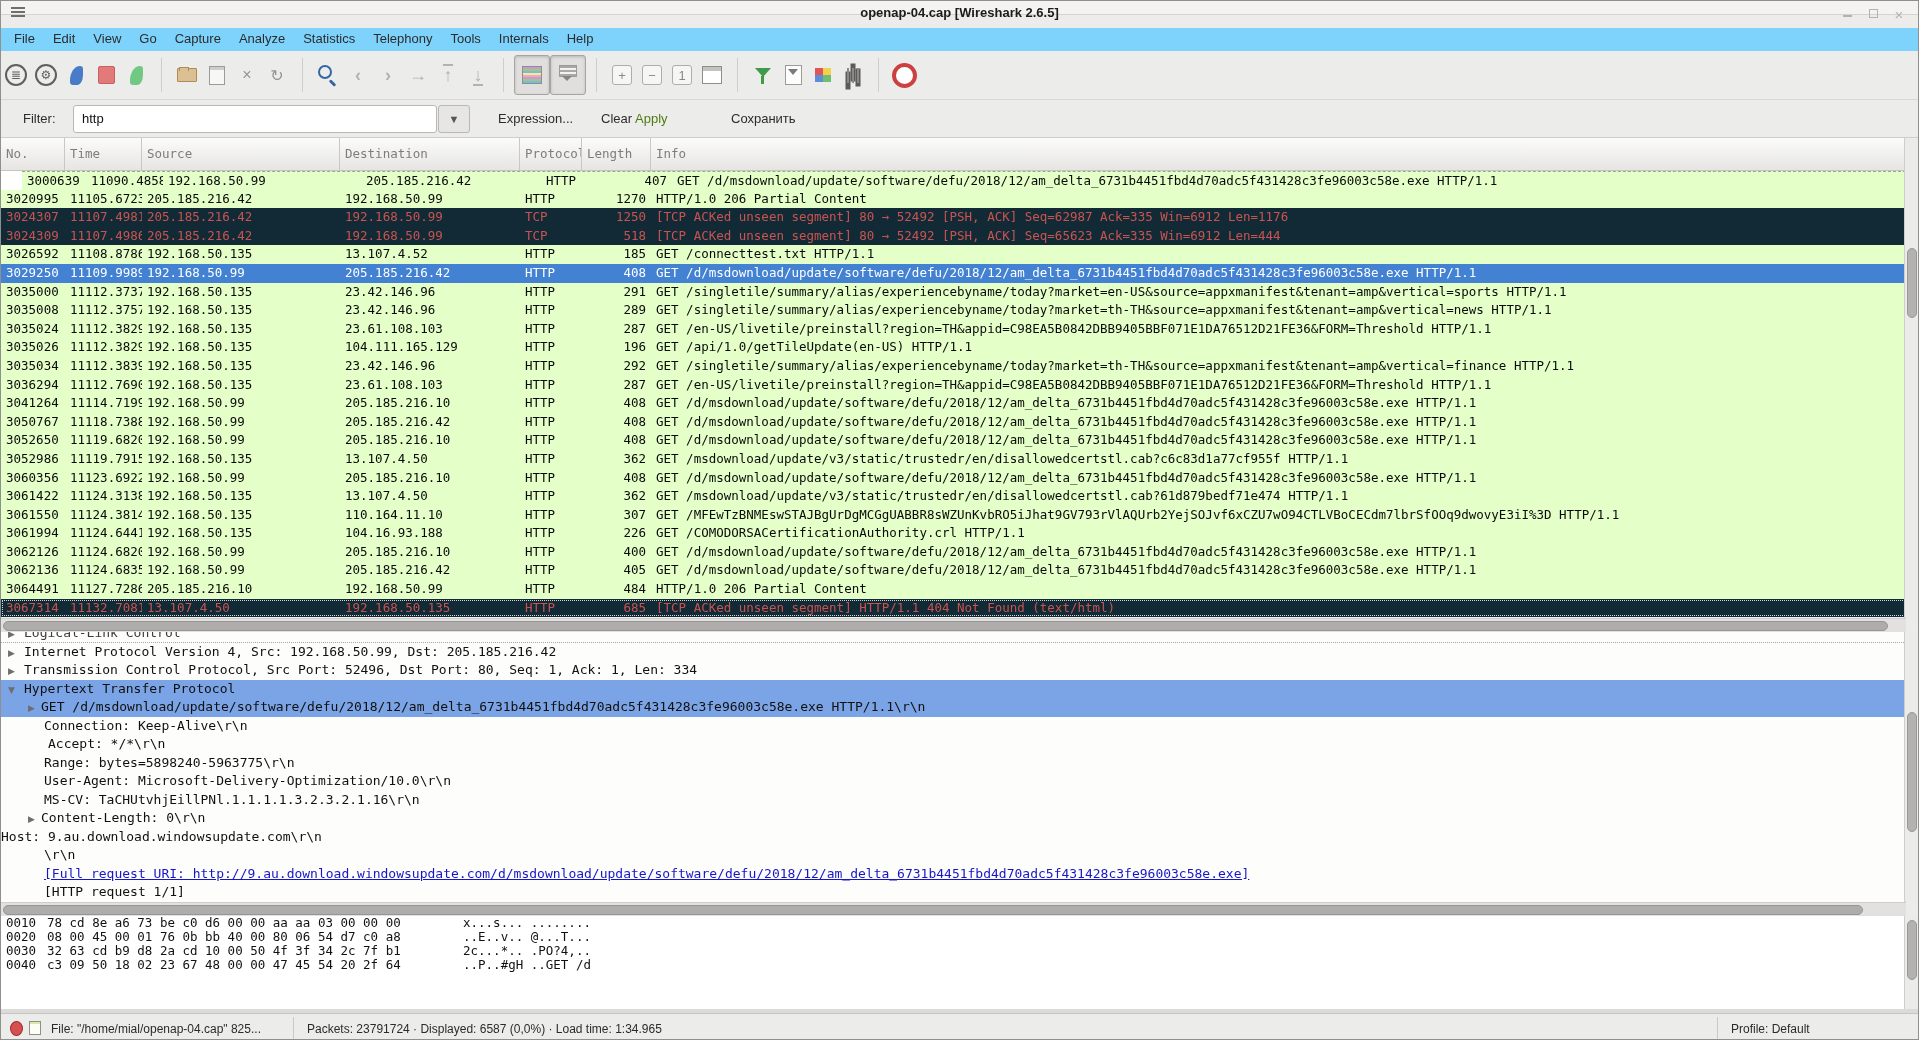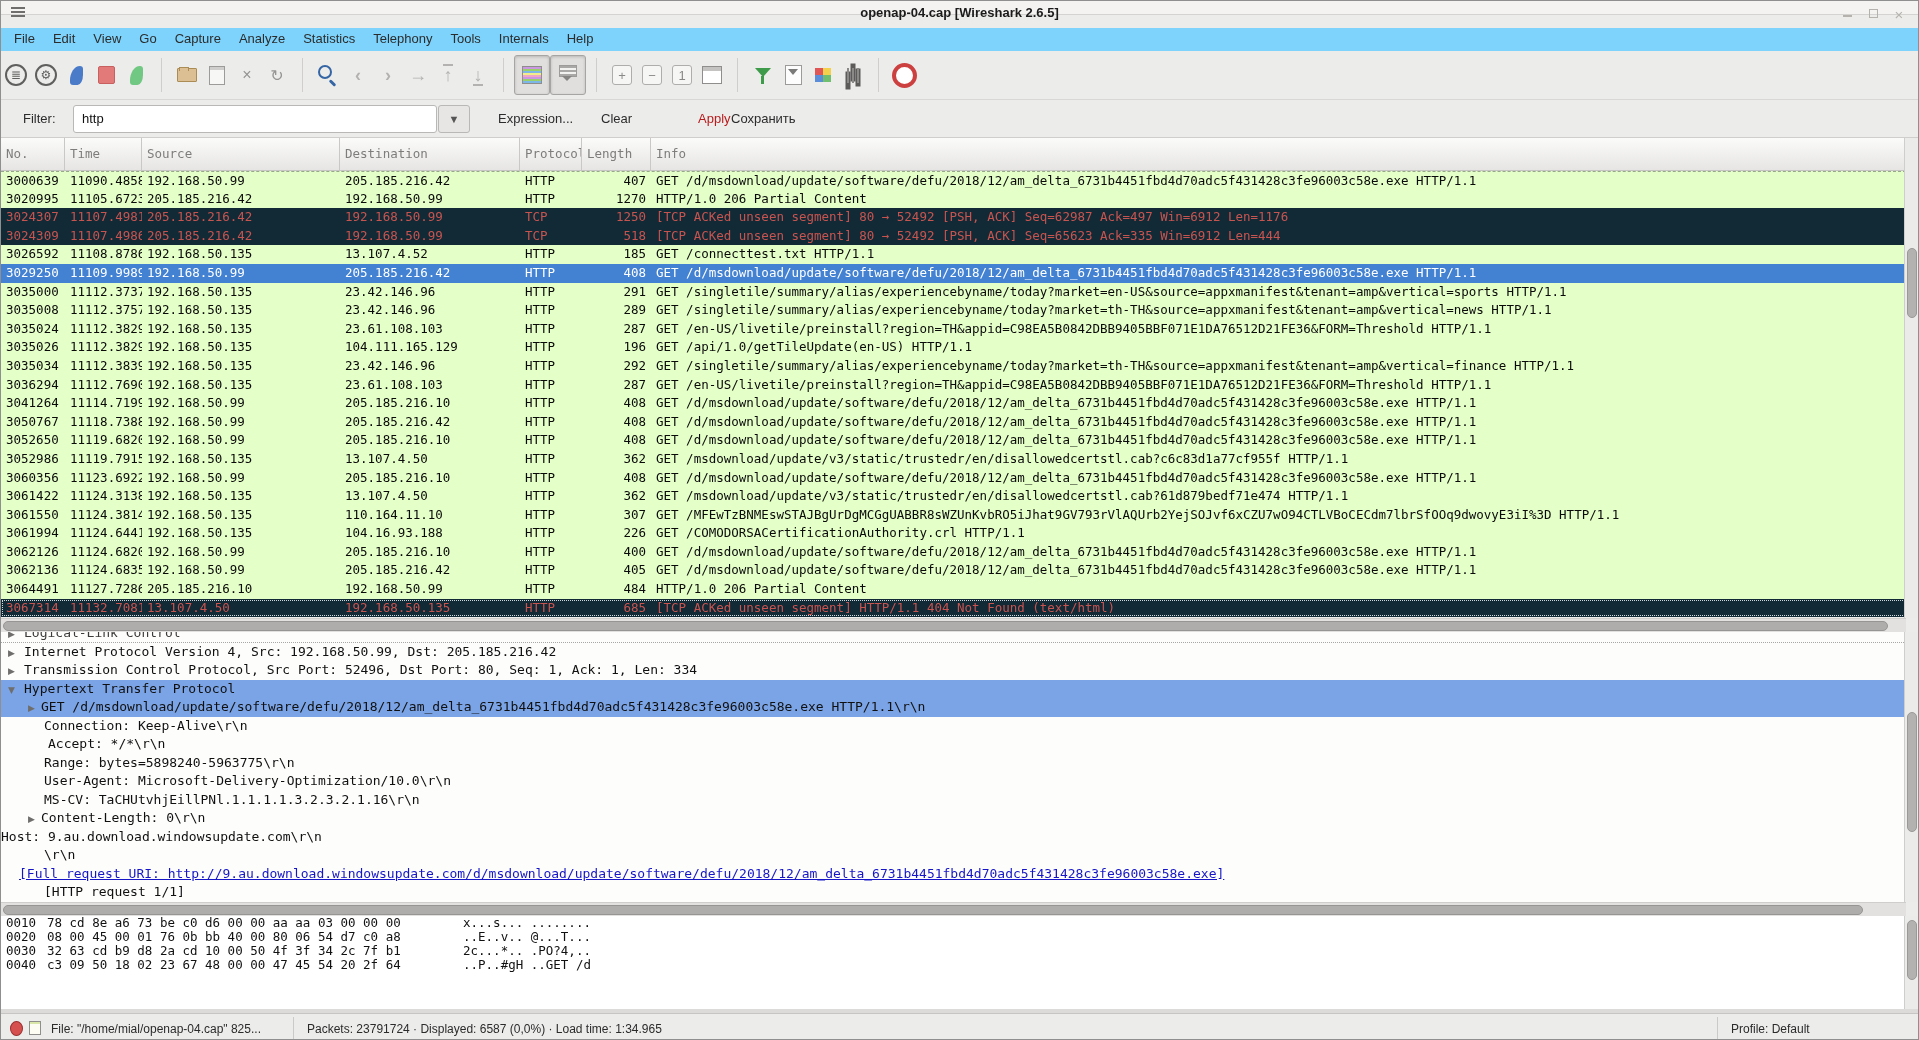--- a/index.html
+++ b/index.html
@@ -71,35 +71,35 @@
   .icon-help::before{content:"";width:17px;height:17px;border:4px solid #cc4040;border-radius:50%;background:#fff;}
   
   #filterbar{position:absolute;left:0;top:99px;width:100%;height:38px;background:#ececeb;
              border-bottom:1px solid #cfcecc;font-size:13px;color:#2c2c2c;}
   #filter-label{position:absolute;left:22px;top:11px;}
   #filter-entry{position:absolute;left:72px;top:5px;width:364px;height:28px;background:#fff;
       border:1px solid #b9b8b6;border-radius:3px;padding:5px 8px;font-size:13px;color:#111;}
   #filter-drop{position:absolute;left:437px;top:5px;width:32px;height:28px;background:#e7e6e4;
       border:1px solid #b9b8b6;border-radius:3px;text-align:center;line-height:26px;color:#555;font-size:11px;cursor:pointer;}
   .fbtn{position:absolute;top:11px;cursor:pointer;color:#2c2c2c;}
-  #btn-expression{left:497px;} #btn-clear{left:600px;} #btn-apply{left:697px;color:#b91c1c;}
+  #btn-expression{left:497px;} #btn-clear{left:600px;} #btn-apply{left:634px;color:#4d7c0f;}
   #btn-save{left:730px;}
   
   #packetlist{position:absolute;left:0;top:137px;width:1905px;height:406px;background:#fff;
       font-family:"DejaVu Sans Mono","Liberation Mono",monospace;font-size:12.5px;}
   .pgrid{display:grid;grid-template-columns:64px 77px 198px 180px 62px 69px 1fr;}
   #plheader{height:33px;background:linear-gradient(#fbfbfa,#e6e5e3);border-bottom:1px solid #c6c5c3;}
   #plheader .hcell{border-right:1px solid #c9c8c6;color:#7e7d7b;padding:8px 0 0 5px;
       font-size:12.5px;overflow:hidden;white-space:nowrap;cursor:pointer;}
   #plbody{position:relative;height:447px;overflow:hidden;}
   .prow{height:18.6px;line-height:18.6px;white-space:nowrap;cursor:pointer;}
   .prow>span{overflow:hidden;white-space:nowrap;padding-left:5px;}
   .prow .c-len{text-align:right;padding-right:5px;}
   .prow.http{background:var(--http-bg);color:#0a0a0a;}
-  .prow.first{border-top:1px dashed #98a88c;}
+  .prow.first{border-top:1px dashed #98a88c;margin-left:21px;}
   .prow.badtcp{background:var(--bad-bg);color:var(--bad-fg);}
   .prow.selected{background:var(--sel-bg);color:#fff;}
   .prow.focusrow{outline:1px dotted #cfd8dc;outline-offset:-2px;}
   
   .vrail{position:absolute;width:14px;background:#ebebea;border-left:1px solid #cfcecc;}
   .vthumb{position:absolute;left:2px;width:10px;background:#b3b2b0;border-radius:5px;border:1px solid #9a9998;}
   .hrail{position:absolute;left:0;height:14px;width:1905px;background:#e2e1df;border-top:1px solid #cfcecc;}
   .hthumb{position:absolute;top:2px;height:10px;background:#aeadab;border-radius:5px;border:1px solid #969593;}
   
   #details{position:absolute;left:0;top:631px;width:1905px;height:270px;background:#fdfdfc;
@@ -232,21 +232,21 @@
           <span class="c-len">1270</span>
           <span class="c-info">HTTP/1.0 206 Partial Content</span>
         </div>
         <div class="prow pgrid badtcp">
           <span class="c-no">3024307</span>
           <span class="c-time">11107.498170</span>
           <span class="c-src">205.185.216.42</span>
           <span class="c-dst">192.168.50.99</span>
           <span class="c-proto">TCP</span>
           <span class="c-len">1250</span>
-          <span class="c-info">[TCP ACKed unseen segment] 80 → 52492 [PSH, ACK] Seq=62987 Ack=497 Win=6912 Len=1176</span>
+          <span class="c-info">[TCP ACKed unseen segment] 80 → 52492 [PSH, ACK] Seq=62987 Ack=335 Win=6912 Len=1176</span>
         </div>
         <div class="prow pgrid badtcp">
           <span class="c-no">3024309</span>
           <span class="c-time">11107.498682</span>
           <span class="c-src">205.185.216.42</span>
           <span class="c-dst">192.168.50.99</span>
           <span class="c-proto">TCP</span>
           <span class="c-len">518</span>
           <span class="c-info">[TCP ACKed unseen segment] 80 → 52492 [PSH, ACK] Seq=65623 Ack=335 Win=6912 Len=444</span>
         </div>
@@ -446,21 +446,21 @@
       <div class="dline sel"><span class="exp" style="left: 7px;">▼</span><span class="txt" style="padding-left: 23px; display: inline-block;">Hypertext Transfer Protocol</span></div>
       <div class="dline sel"><span class="exp" style="left: 27px;">▶</span><span class="txt" style="padding-left: 40px; display: inline-block;">GET /d/msdownload/update/software/defu/2018/12/am_delta_6731b4451fbd4d70adc5f431428c3fe96003c58e.exe HTTP/1.1\r\n</span></div>
       <div class="dline"><span class="txt" style="padding-left: 43px; display: inline-block;">Connection: Keep-Alive\r\n</span></div>
       <div class="dline"><span class="txt" style="padding-left: 47px; display: inline-block;">Accept: */*\r\n</span></div>
       <div class="dline"><span class="txt" style="padding-left: 43px; display: inline-block;">Range: bytes=5898240-5963775\r\n</span></div>
       <div class="dline"><span class="txt" style="padding-left: 43px; display: inline-block;">User-Agent: Microsoft-Delivery-Optimization/10.0\r\n</span></div>
       <div class="dline"><span class="txt" style="padding-left: 43px; display: inline-block;">MS-CV: TaCHUtvhjEillPNl.1.1.1.1.3.2.3.2.1.16\r\n</span></div>
       <div class="dline"><span class="exp" style="left: 27px;">▶</span><span class="txt" style="padding-left: 40px; display: inline-block;">Content-Length: 0\r\n</span></div>
       <div class="dline"><span class="txt" style="display: inline-block;">Host: 9.au.download.windowsupdate.com\r\n</span></div>
       <div class="dline"><span class="txt" style="padding-left: 43px; display: inline-block;">\r\n</span></div>
-      <div class="dline link"><span class="txt" style="padding-left: 18px; display: inline-block;">[Full request URI: http://9.au.download.windowsupdate.com/d/msdownload/update/software/defu/2018/12/am_delta_6731b4451fbd4d70adc5f431428c3fe96003c58e.exe]</span></div>
+      <div class="dline link"><span class="txt" style="padding-left: 43px; display: inline-block;">[Full request URI: http://9.au.download.windowsupdate.com/d/msdownload/update/software/defu/2018/12/am_delta_6731b4451fbd4d70adc5f431428c3fe96003c58e.exe]</span></div>
       <div class="dline"><span class="txt" style="padding-left: 43px; display: inline-block;">[HTTP request 1/1]</span></div>
     </div>
   <div class="hrail" style="top:901px;">
     <div class="hthumb" style="left:2px;width:1860px;"></div>
   </div>
   <div class="vrail" style="right:0;top:631px;height:270px;">
     <div class="vthumb" style="top:80px;height:120px;"></div>
   </div>
 
   <div id="hexpane">

